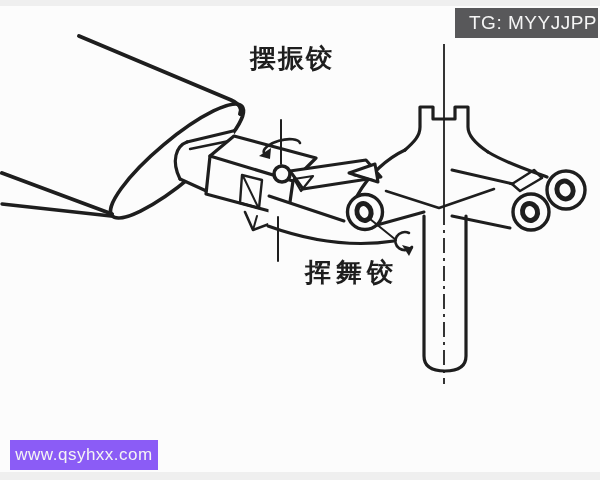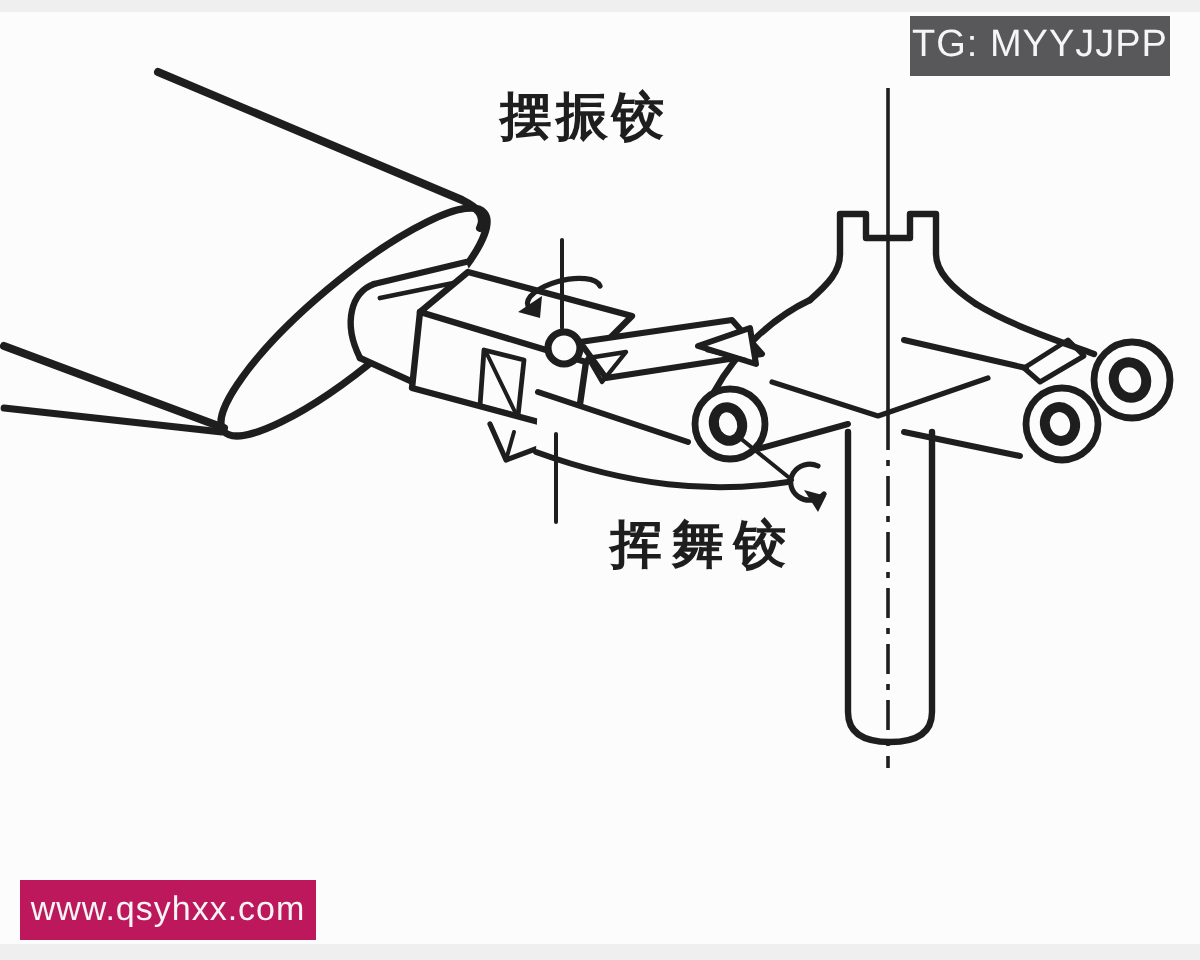--- a/index.html
+++ b/index.html
@@ -4,21 +4,21 @@
 <style>
   html,body{margin:0;padding:0;}
   body{font-family:"Liberation Sans",sans-serif;}
   #stage{position:relative;width:600px;height:480px;background:#fcfcfc;overflow:hidden;}
   .edge-band{position:absolute;left:0;width:600px;background:#efefef;}
   .band-top{top:0;height:6px;}
   .band-bottom{top:472px;height:8px;}
   #drawing{position:absolute;left:0;top:0;}
   .badge{position:absolute;color:#f5f5f5;display:flex;align-items:center;justify-content:center;
          letter-spacing:0.5px;white-space:nowrap;}
-  #badge-top{left:455px;top:8px;width:130px;height:30px;font-size:19px;}
+  #badge-top{left:455px;top:8px;width:130px;height:30px;font-size:19px;padding-left:13px;}
   #badge-bottom{left:10px;top:440px;width:148px;height:30px;font-size:17px;}
   .cjk-label{font-family:"DejaVu Sans","Liberation Serif",serif;font-weight:600;fill:#1e1e1e;}
 </style>
 </head>
 <body>
 
 <div id="stage">
   <div class="edge-band band-top"></div>
   <div class="edge-band band-bottom"></div>
 
@@ -112,14 +112,14 @@
     <g stroke="#1e1e1e" fill="none">
       <path stroke-width="1.8" d="M 444,44 L 444,210"></path>
       <path stroke-width="1.8" stroke-dasharray="15 5 3 5" d="M 444,210 L 444,384"></path>
     </g>
 
     <text class="cjk-label" x="250" y="67" font-size="26" letter-spacing="2">摆振铰</text>
     <text class="cjk-label" x="305" y="281" font-size="26" letter-spacing="5">挥舞铰</text>
   </svg>
 
   <div class="badge" id="badge-top" style="background: rgb(88, 88, 90); color: rgb(245, 245, 245);">TG: MYYJJPP</div>
-  <div class="badge" id="badge-bottom" style="background: #be185d; color: rgb(245, 245, 245);">www.qsyhxx.com</div>
+  <div class="badge" id="badge-bottom" style="background: #8b5cf6; color: rgb(245, 245, 245);">www.qsyhxx.com</div>
 </div>
 
 </body></html>

